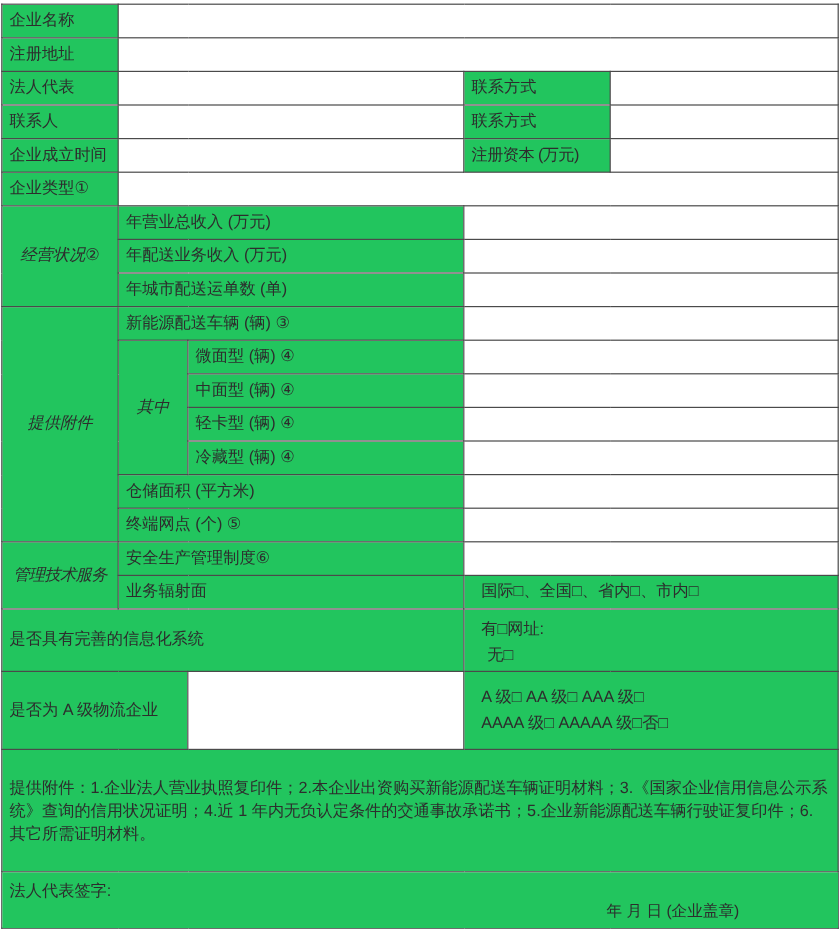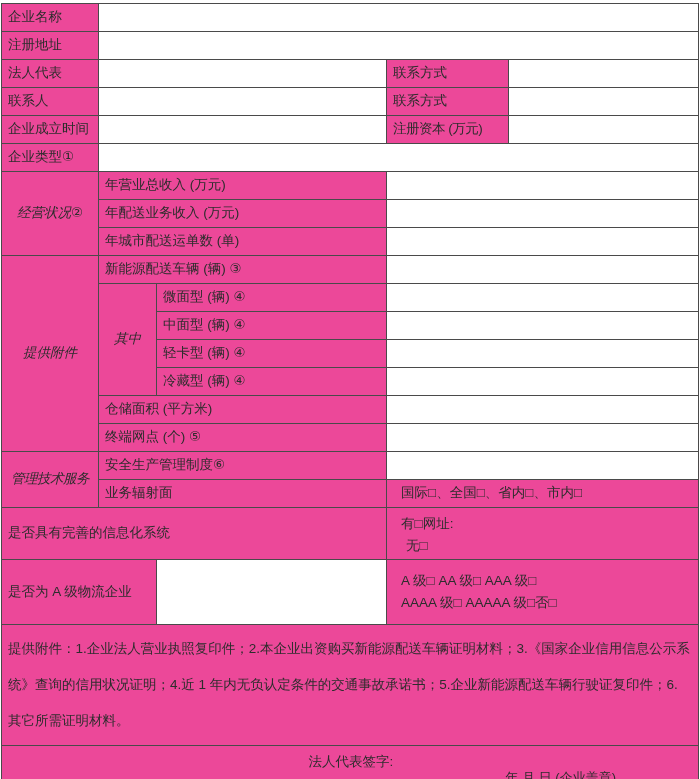--- a/index.html
+++ b/index.html
@@ -15,38 +15,38 @@
     width:697px;
     margin:3px 1px 0 1px;
   }
   td{
     border:1px solid #4a4a4a;
     font-size:13.5px;
     line-height:1.25;
     padding:2px 4px 2px 6px;
     vertical-align:middle;
     overflow:hidden;
-    background:#ec4899;
+    background:#22c55e;
   }
   tr.r{height:28px;}
   tr.r19{height:50px;}
   tr.r20{height:65px;}
   tr.r21{height:102px;}
   tr.r22{height:47px;}
   td.center{text-align:center;padding-left:2px;padding-right:2px;font-style:italic;}
   td.tight{letter-spacing:-0.5px;}
   td.twolines div{line-height:22px;}
   td.twolines .indent{padding-left:5px;}
   td.vtop{vertical-align:top;padding-top:5px;}
   td.para{
     vertical-align:middle;
-    line-height:36px;
+    line-height:19px;
     padding:6px 8px 6px 6px;
   }
-  td.sig{vertical-align:top;padding-top:8px;position:relative;text-align:center;}
+  td.sig{vertical-align:top;padding-top:8px;position:relative;}
   .date-seal{
     position:absolute;
     right:82px;
     bottom:6px;
     font-size:13px;
   }
   .valuecell{background:#fff;}
 </style>
 </head>
 <body>

